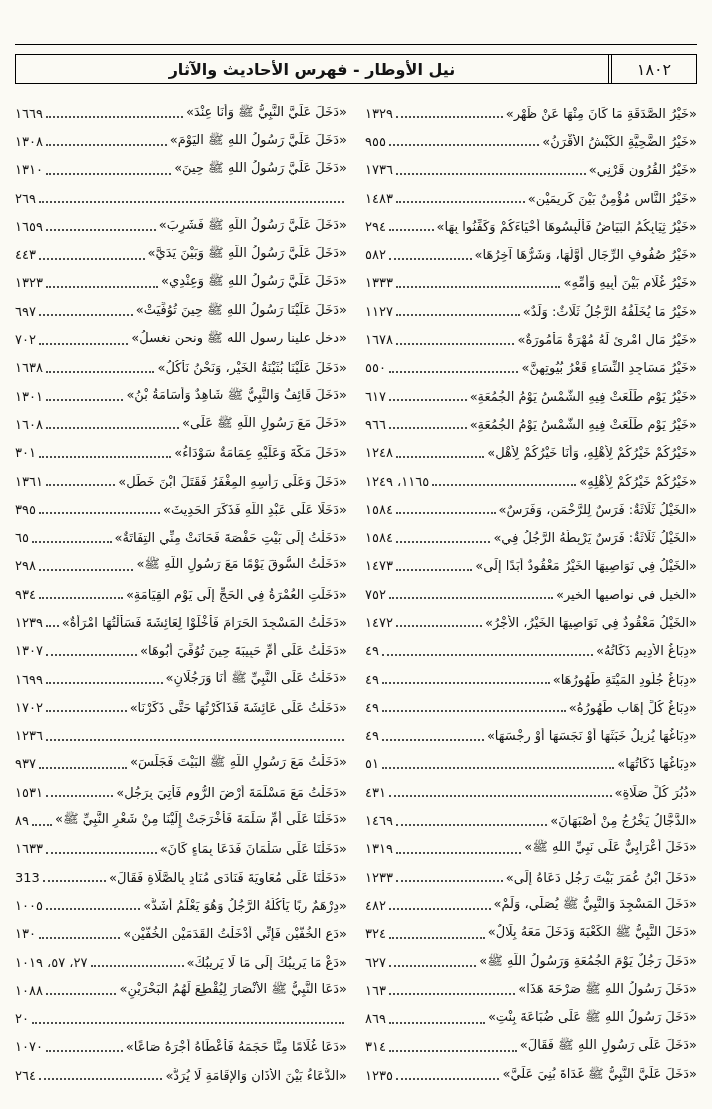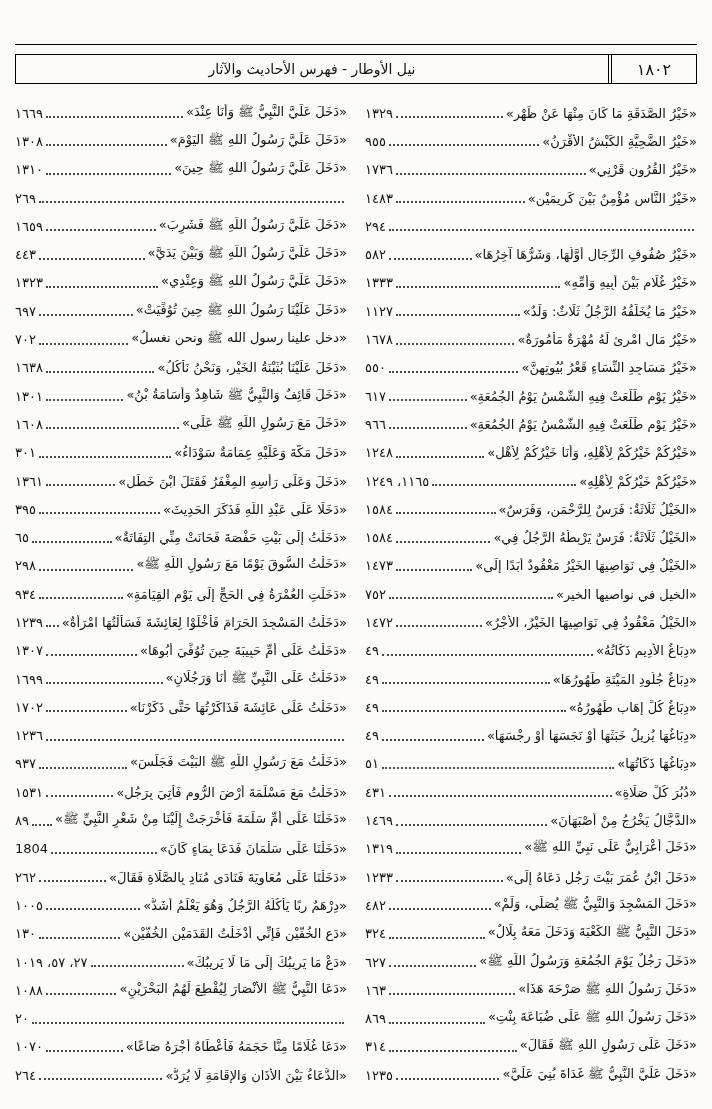--- a/index.html
+++ b/index.html
@@ -41,22 +41,22 @@
     justify-content: center;
     font-size: 16px;
     font-weight: normal;
     letter-spacing: 1px;
   }
   .title-cell {
     flex: 1;
     display: flex;
     align-items: center;
     justify-content: center;
-    font-size: 14px;
-    font-weight: normal;
+    font-size: 16px;
+    font-weight: bold;
   }
   
   .columns {
     margin-top: 15px;
     display: flex;
     direction: rtl;
     gap: 18px;
   }
   .col {
     flex: 1;
@@ -116,20 +116,21 @@
           <span class="etext">«خَيْرُ القُرُونِ قَرْنِي»</span>
           <span class="leader"></span>
           <span class="epage">١٧٣٦</span>
         </div>
         <div class="entry">
           <span class="etext">«خَيْرُ النَّاسِ مُؤْمِنٌ بَيْنَ كَرِيمَيْنِ»</span>
           <span class="leader"></span>
           <span class="epage">١٤٨٣</span>
         </div>
         <div class="entry">
+          <span class="etext">«خَيْرُ ثِيَابِكُمُ البَيَاضُ فَأَلْبِسُوهَا أَحْيَاءَكُمْ وَكَفِّنُوا بِهَا»</span>
           <span class="leader"></span>
           <span class="epage">٢٩٤</span>
         </div>
         <div class="entry">
           <span class="etext">«خَيْرُ صُفُوفِ الرِّجَالِ أَوَّلُهَا، وَشَرُّهَا آخِرُهَا»</span>
           <span class="leader"></span>
           <span class="epage">٥٨٢</span>
         </div>
         <div class="entry">
           <span class="etext">«خَيْرُ غُلَامٍ بَيْنَ أَبِيهِ وَأُمِّهِ»</span>
@@ -402,26 +403,26 @@
           <span class="epage">١٥٣١</span>
         </div>
         <div class="entry">
           <span class="etext">«دَخَلْنَا عَلَى أُمِّ سَلَمَةَ فَأَخْرَجَتْ إِلَيْنَا مِنْ شَعْرِ النَّبِيِّ ﷺ»</span>
           <span class="leader"></span>
           <span class="epage">٨٩</span>
         </div>
         <div class="entry">
           <span class="etext">«دَخَلْنَا عَلَى سَلْمَانَ فَدَعَا بِمَاءٍ كَانَ»</span>
           <span class="leader"></span>
-          <span class="epage">1804</span>
+          <span class="epage">١٦٣٣</span>
         </div>
         <div class="entry">
           <span class="etext">«دَخَلْنَا عَلَى مُعَاوِيَةَ فَنَادَى مُنَادٍ بِالصَّلَاةِ فَقَالَ»</span>
           <span class="leader"></span>
-          <span class="epage">٢٦٢</span>
+          <span class="epage">313</span>
         </div>
         <div class="entry">
           <span class="etext">«دِرْهَمٌ رِبًا يَأْكُلُهُ الرَّجُلُ وَهُوَ يَعْلَمُ أَشَدُّ»</span>
           <span class="leader"></span>
           <span class="epage">١٠٠٥</span>
         </div>
         <div class="entry">
           <span class="etext">«دَعِ الخُفَّيْنِ فَإِنِّي أَدْخَلْتُ القَدَمَيْنِ الخُفَّيْنِ»</span>
           <span class="leader"></span>
           <span class="epage">١٣٠</span>

